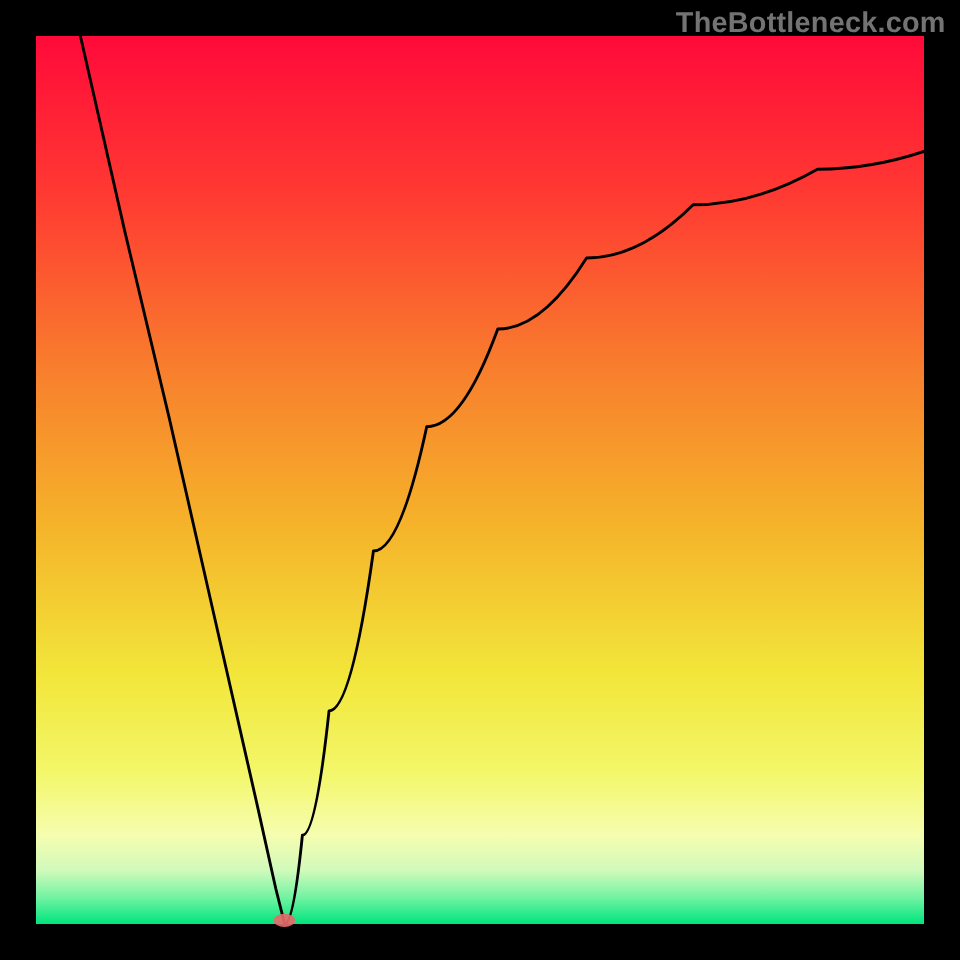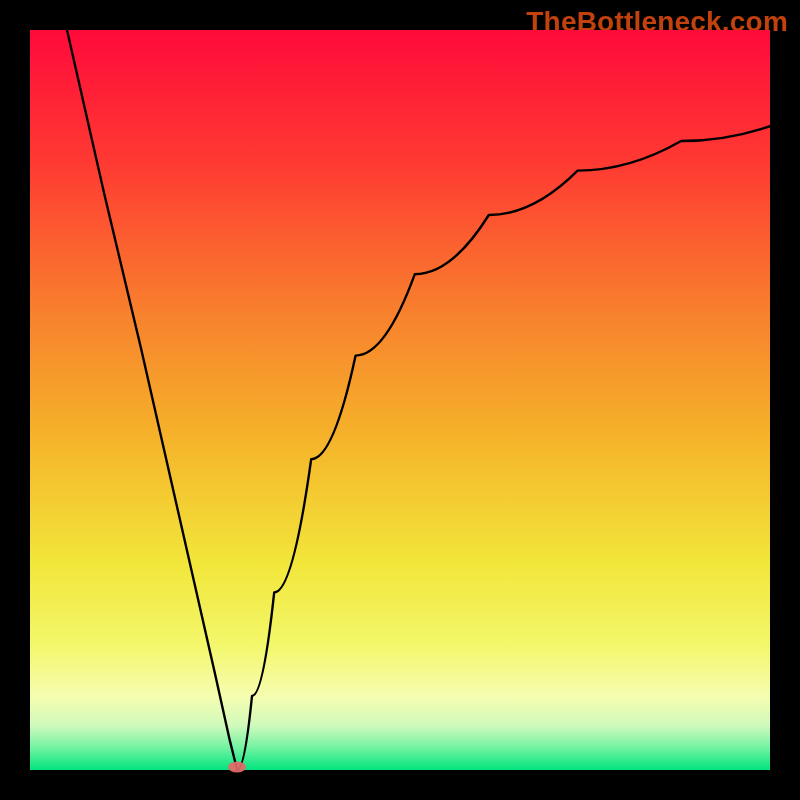--- a/index.html
+++ b/index.html
@@ -33,22 +33,22 @@
     left: 0;
     top: 0;
     width: 100%;
     height: 100%;
     pointer-events: none;
   }
   .watermark {
     position: absolute;
     top: 6px;
     right: 12px;
-    color: #c2410c;
-    font-size: 28px;
+    color: #737373;
+    font-size: 24px;
     font-weight: 600;
     letter-spacing: 0.2px;
     user-select: none;
   }
   .bottom-dot {
     position: absolute;
     width: 18px;
     height: 11px;
     border-radius: 50%;
     background: #e76a6a;

